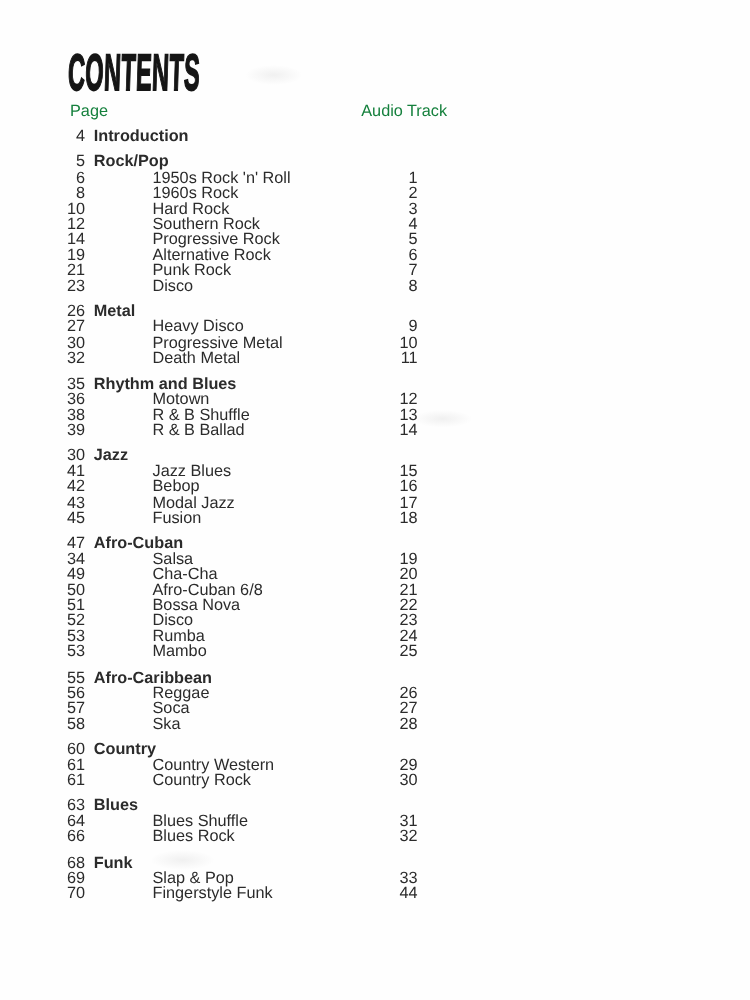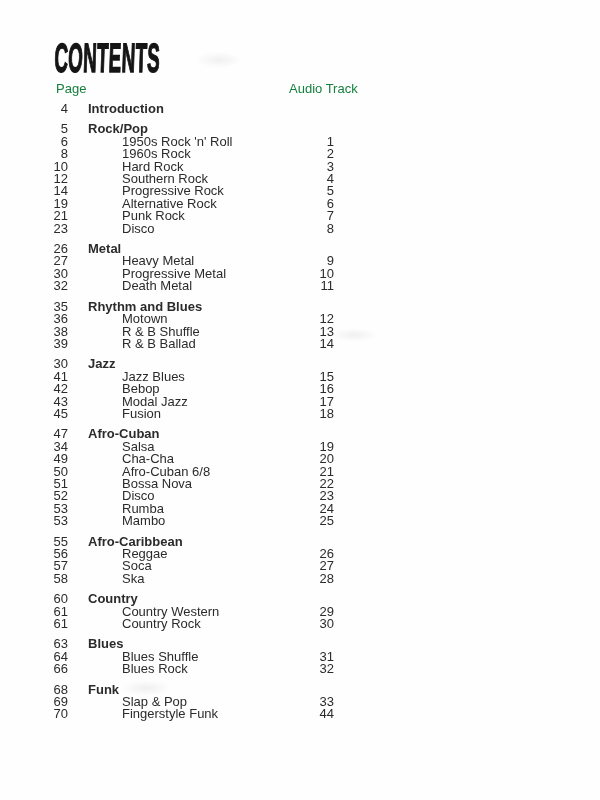--- a/index.html
+++ b/index.html
@@ -50,21 +50,21 @@
     color: #2b2b2b;
   }
   .section-block { margin-top: 8px; }
   .section-block:first-child { margin-top: 0; }
   .row {
     display: grid;
     grid-template-columns: 30px 1fr 36px;
     line-height: 12.4px;
   }
   .pg  { text-align: right; }
-  .ttl { padding-left: 20px; white-space: nowrap; }
+  .ttl { padding-left: 7px; white-space: nowrap; }
   .trk { text-align: right; }
   .section-row .ttl { font-weight: 700; }
   .item-row .ttl { padding-left: 54px; }
 
   .smudge {
     position: absolute;
     background: radial-gradient(ellipse at center, rgba(100,100,100,0.09), rgba(120,120,120,0) 70%);
     pointer-events: none;
   }
   .smudge-1 { left: 330px; top: 328px; width: 48px; height: 14px; }
@@ -138,21 +138,21 @@
         </div>
       </div>
       <div class="section-block">
         <div class="row section-row">
           <span class="pg">26</span>
           <span class="ttl">Metal</span>
           <span class="trk"></span>
         </div>
         <div class="row item-row">
           <span class="pg">27</span>
-          <span class="ttl">Heavy Metal</span>
+          <span class="ttl">Heavy Disco</span>
           <span class="trk">9</span>
         </div>
         <div class="row item-row">
           <span class="pg">30</span>
           <span class="ttl">Progressive Metal</span>
           <span class="trk">10</span>
         </div>
         <div class="row item-row">
           <span class="pg">32</span>
           <span class="ttl">Death Metal</span>

